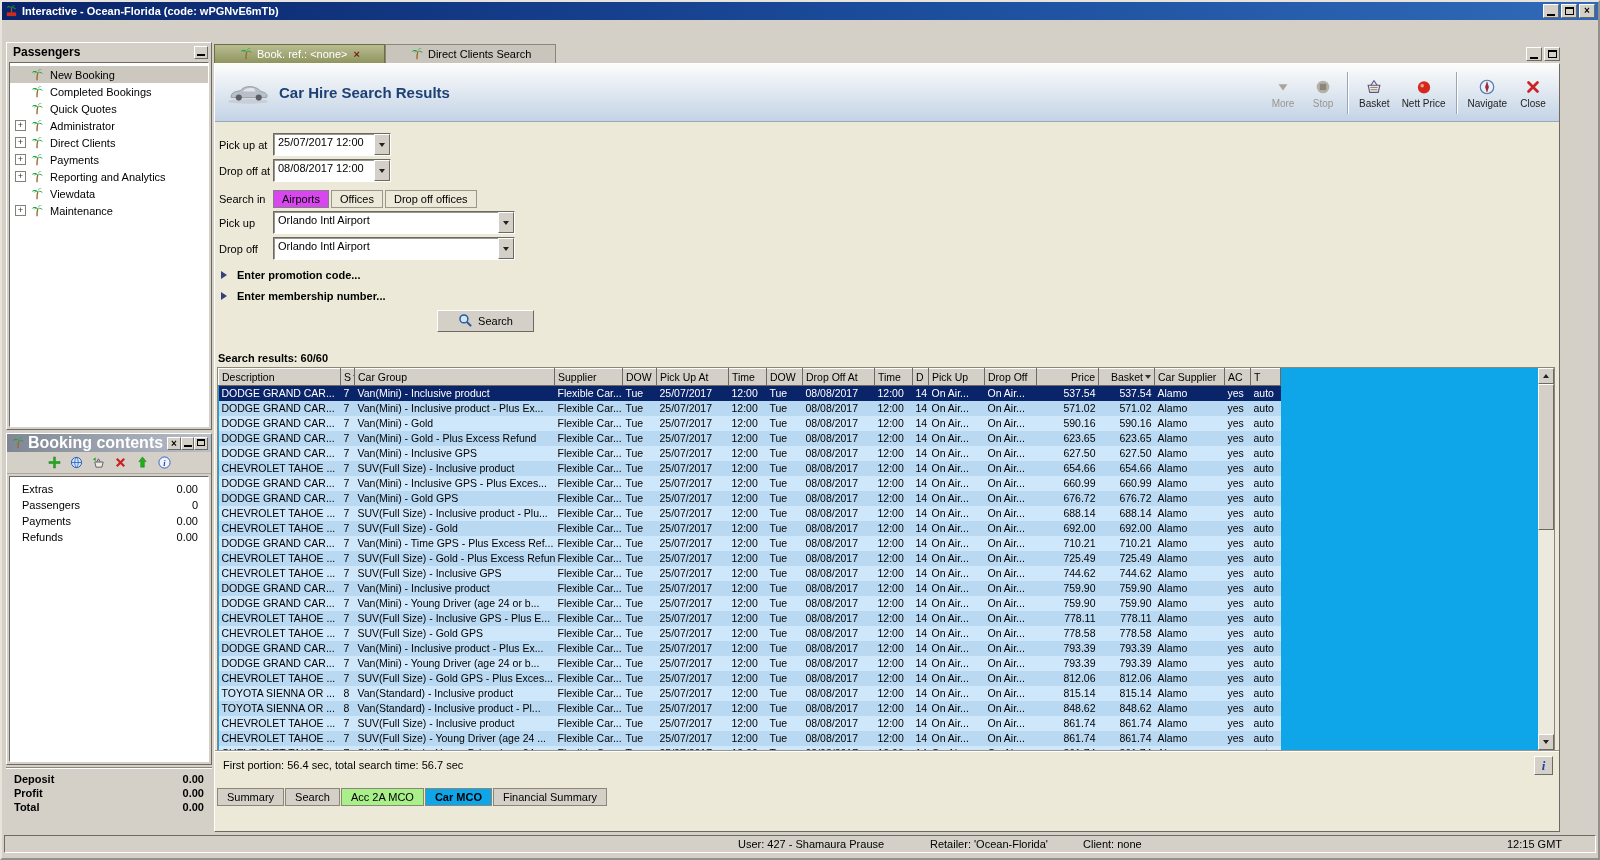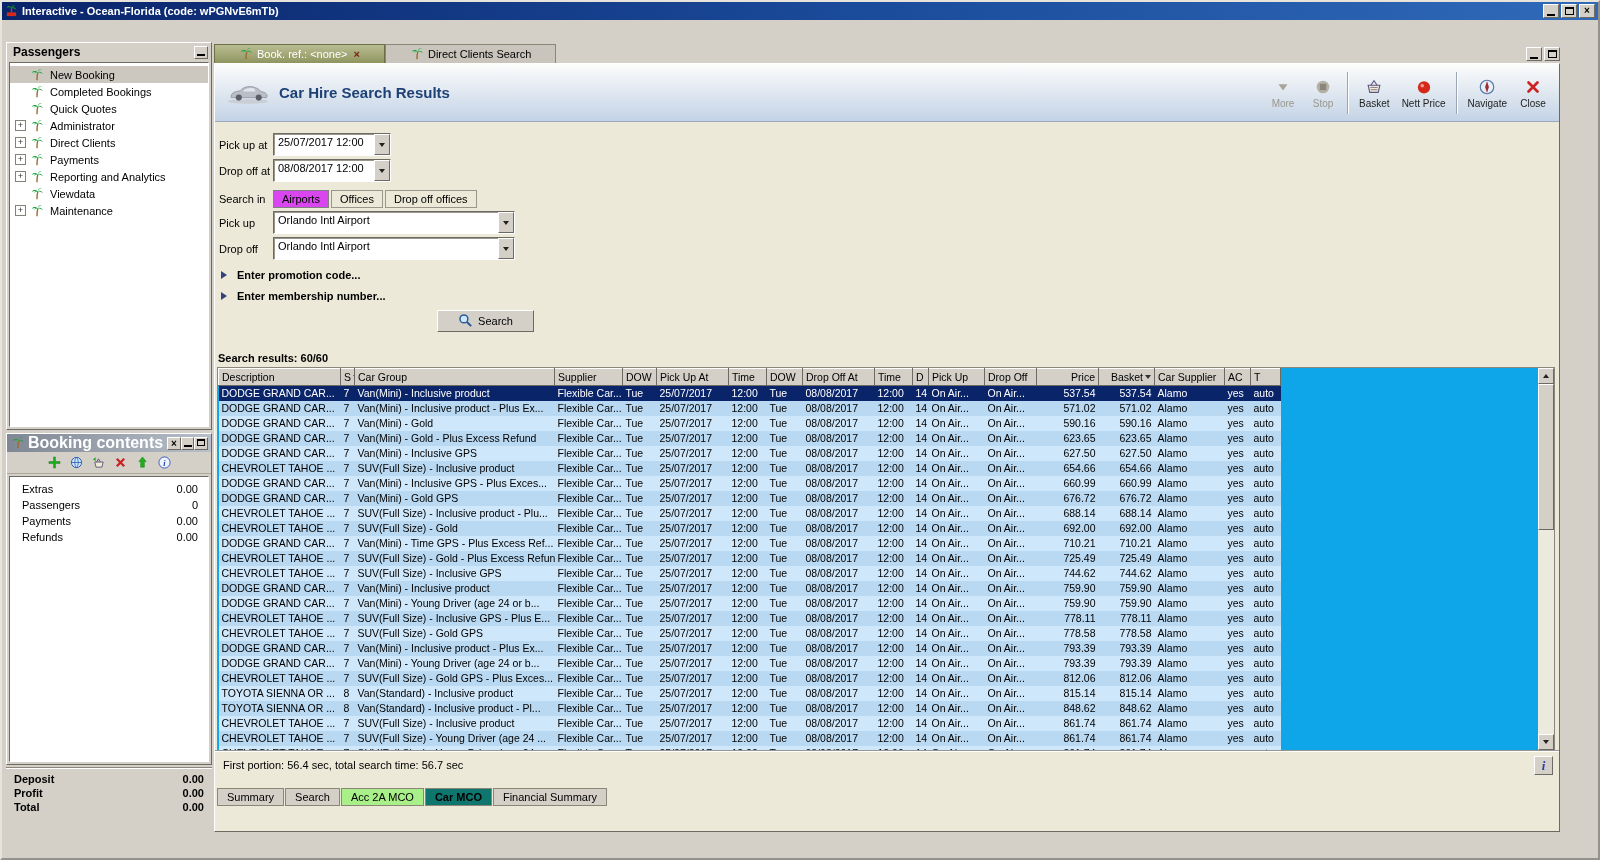--- a/index.html
+++ b/index.html
@@ -1135,20 +1135,26 @@
 
     <div class="status-row">
       <span>First portion: 56.4 sec, total search time: 56.7 sec</span>
       <span class="info-btn raised">i</span>
     </div>
 
     <div class="bottom-tabs">
         <span class="btab">Summary</span>
         <span class="btab">Search</span>
         <span class="btab" style="background: rgb(169, 239, 138);">Acc 2A MCO</span>
-        <span class="btab active" style="background: #0f766e;">Car MCO</span>
+        <span class="btab active" style="background: #0ea5e9;">Car MCO</span>
         <span class="btab">Financial Summary</span>
       </div>
 
   </div>
 
+  <div class="statusbar">
+    <span class="sb-user">User: 427 - Shamaura Prause</span>
+    <span class="sb-retailer">Retailer: 'Ocean-Florida'</span>
+    <span class="sb-client">Client: none</span>
+    <span class="sb-time">12:15 GMT</span>
+  </div>
 
 </div>
 
 </body></html>

